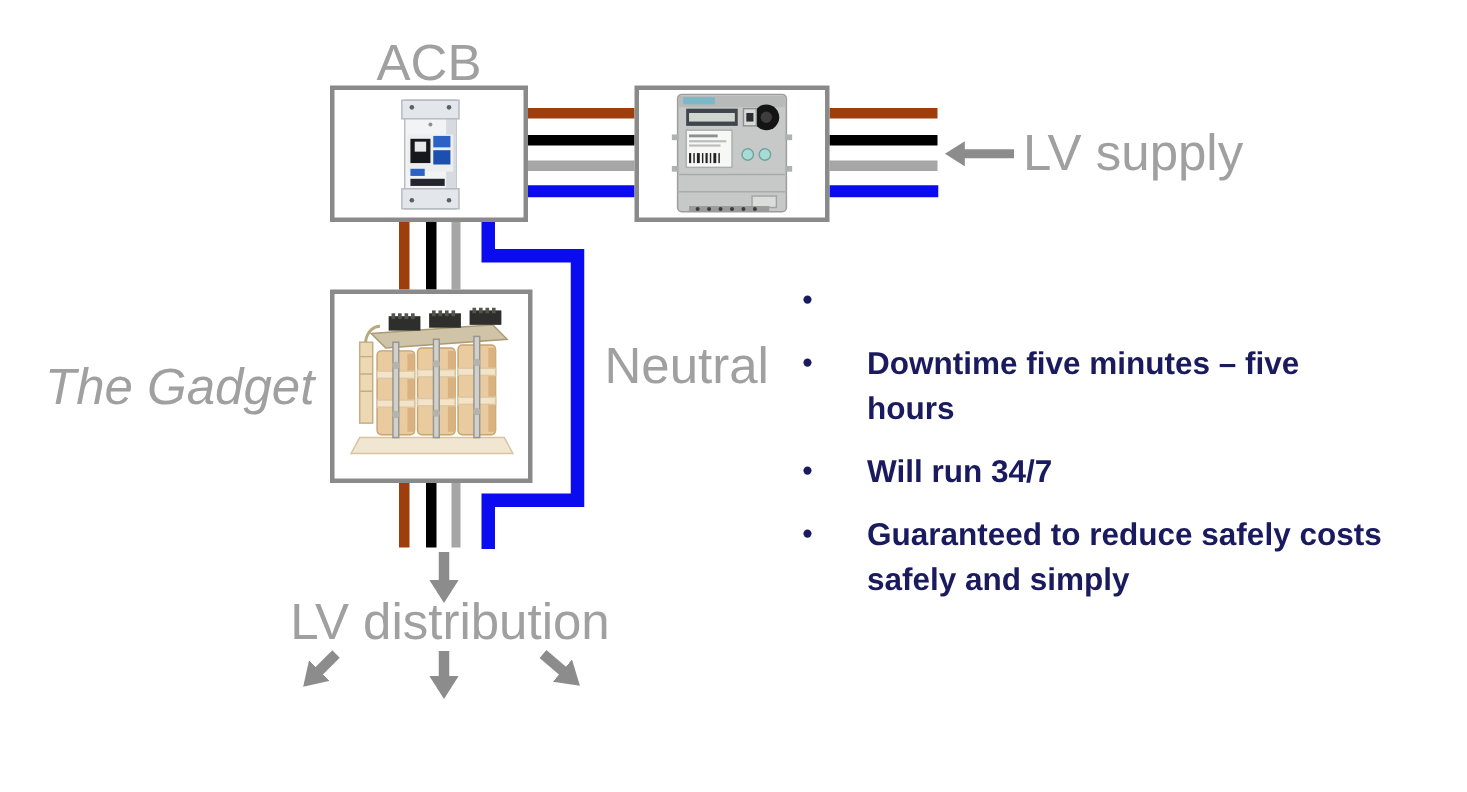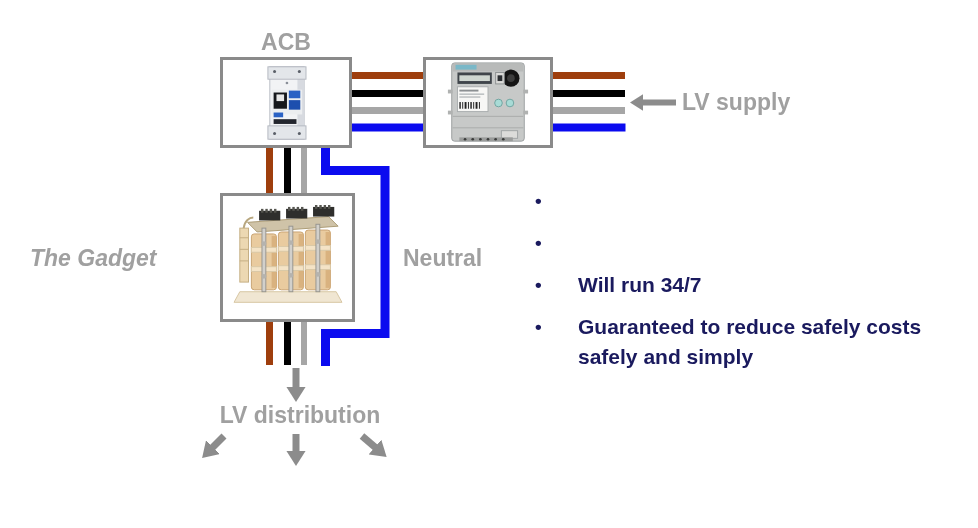--- a/index.html
+++ b/index.html
@@ -22,27 +22,27 @@
     position:absolute; background:#fff; box-sizing:border-box;
     border:3px solid var(--box-border,#8A8A8A);
     display:flex; align-items:center; justify-content:center;
   }
   .acb-box    { left:220px; top:57px;  width:132px; height:91px; }
   .meter-box  { left:423px; top:57px;  width:130px; height:91px; }
   .gadget-box { left:220px; top:193px; width:135px; height:129px; }
 
   .glabel {
     position:absolute; color:var(--label-gray,#A0A0A0);
-    font-weight:bold; font-size:23px; line-height:26px; white-space:nowrap;
+    font-weight:normal; font-size:34px; line-height:26px; white-space:nowrap;
   }
   .acb-label    { left:220px; top:29px;  width:132px; text-align:center; }
   .meter-label  { left:408px; top:29px;  width:160px; text-align:center; }
   .supply-label { left:682px; top:89px;text-align:right; }
   .gadget-label { left:30px;  top:245px; width:163px; text-align:left; font-style:italic; }
-  .neutral-label{ left:403px; top:245px;text-align:right; }
+  .neutral-label{ left:403px; top:231px;text-align:right; }
   .dist-label   { left:190px; top:402px; width:220px; text-align:center; }
 
   .bullets { position:absolute; left:531px; top:186px; width:400px; }
   .bullet-item {
     display:flex; align-items:flex-start; margin-bottom:12px;
     color:var(--bullet-navy,#1A1A5E); font-weight:bold;
     font-size:21px; line-height:30px;
   }
   .bullet-dot  { width:43px; flex-shrink:0; text-align:left; padding-left:4px; font-size:19px; line-height:30px; }
   .bullet-text { width:348px; }
@@ -216,20 +216,21 @@
   <div class="glabel gadget-label">The Gadget</div>
   <div class="glabel neutral-label">Neutral</div>
   <div class="glabel dist-label">LV distribution</div>
 
   <div class="bullets">
     <div class="bullet-item">
       <span class="bullet-dot">•</span>
     </div>
     <div class="bullet-item">
       <span class="bullet-dot">•</span>
+      <span class="bullet-text">Downtime five minutes – five hours</span>
     </div>
     <div class="bullet-item">
       <span class="bullet-dot">•</span>
       <span class="bullet-text">Will run 34/7</span>
     </div>
     <div class="bullet-item">
       <span class="bullet-dot">•</span>
       <span class="bullet-text">Guaranteed to reduce safely costs safely and simply</span>
     </div>
   </div>

